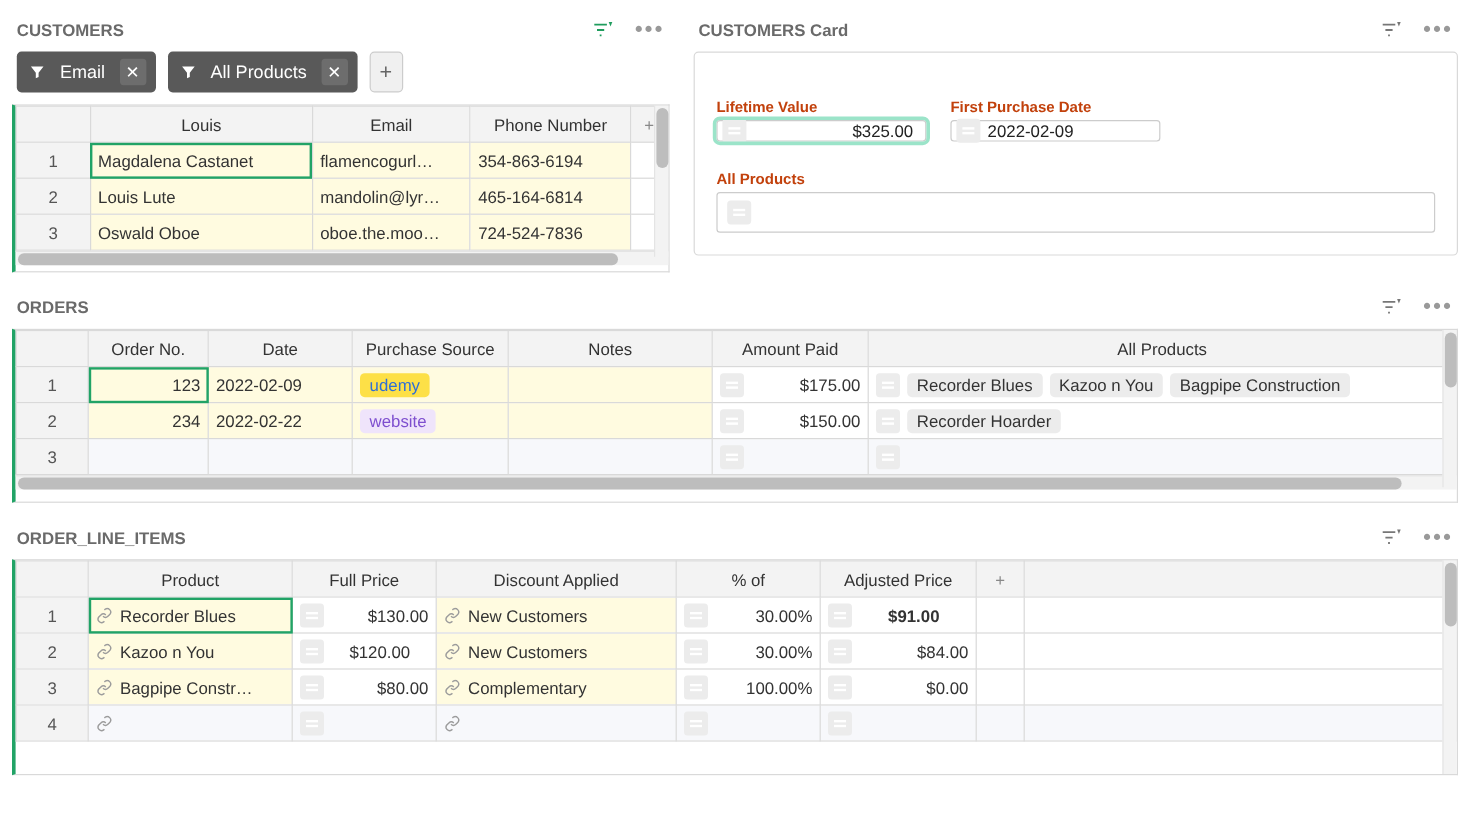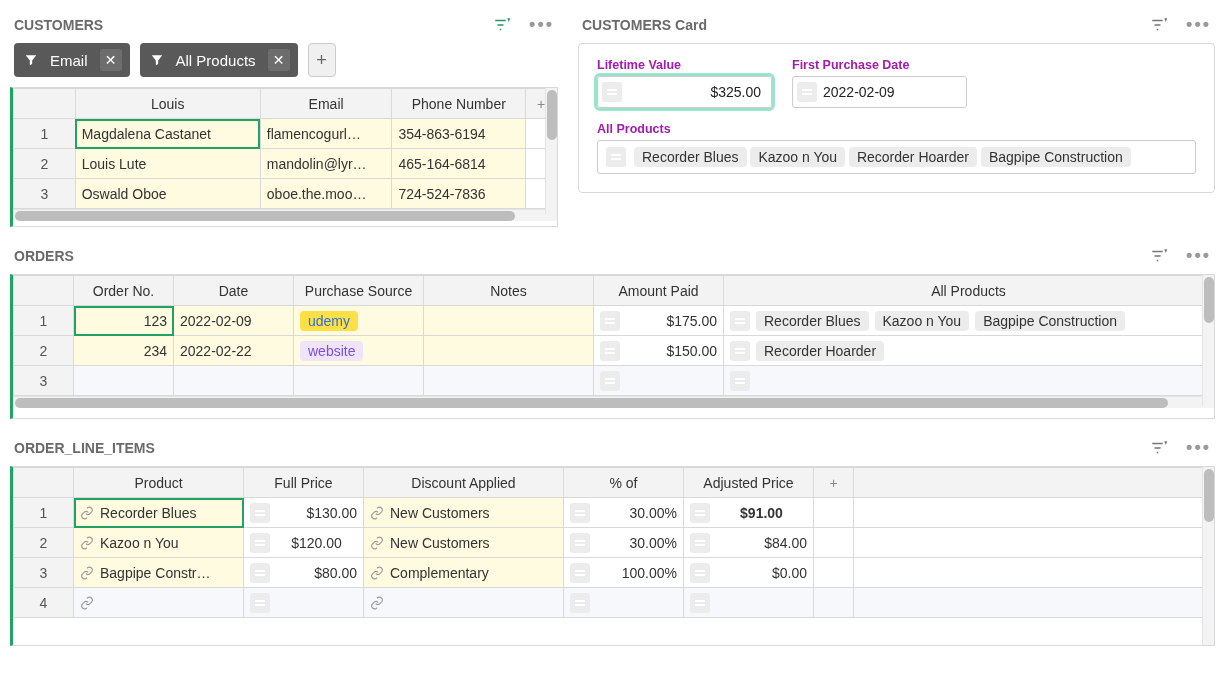--- a/index.html
+++ b/index.html
@@ -85,23 +85,23 @@
   .vscroll {
     position:absolute;right:0;top:0;bottom:12px;width:12px;background:#f3f3f3;border-left:1px solid #e4e4e4;
   }
   .vscroll .thumb { position:absolute;left:1px;width:10px;background:#bdbdbd;border-radius:5px; }
 
   
   .card {
     border:1px solid #d9d9d9; border-radius:4px; padding:14px 18px 18px 18px;
   }
   .card-fields { display:flex; gap:20px; margin-bottom:14px;flex-wrap:wrap; }
-  .field label { font-size:12.5px;color:#a21caf;font-weight:600;display:block;margin-bottom:4px; }
+  .field label { font-size:12.5px;color:#c2410c;font-weight:600;display:block;margin-bottom:4px;margin-top:24px; }
   .field .inp {
-    border:1px solid #ccc;border-radius:3px;height:32px;
+    border:1px solid #ccc;border-radius:3px;height:18px;
     display:flex;align-items:center;gap:6px;padding:0 8px 0 4px;min-width:175px;
   }
   .field .inp.highlight { outline:3px solid #9be4c9; outline-offset:0; }
   .inp .val { flex:1;text-align:right;color:#222;padding-right:2px;}
   .inp .val.left { text-align:left; }
   .chiplist { display:flex;flex-wrap:wrap;gap:8px;align-items:center;
     border:1px solid #ccc;border-radius:3px;padding:6px 8px; }
 
   .customers-panel { width: 548px; }
   .card-panel { flex:1; }
@@ -247,21 +247,20 @@
       </div>
       <div class="field">
         <label>All Products</label>
         <div class="chiplist">
           <span class="mini-btn">
             <svg width="12" height="12" viewBox="0 0 12 12">
                 <rect x="1" y="3" width="10" height="2" fill="#fff"></rect>
                 <rect x="1" y="7" width="10" height="2" fill="#fff"></rect>
               </svg>
           </span>
-          <span id="card-products"><span class="pill pill-gray">Recorder Blues</span> <span class="pill pill-gray">Kazoo n You</span> <span class="pill pill-gray">Recorder Hoarder</span> <span class="pill pill-gray">Bagpipe Construction</span></span>
         </div>
       </div>
     </div>
   </div>
 </div>
 
 <div class="panel">
   <div class="panel-header">
     <span>ORDERS</span>
     <span class="tools">

